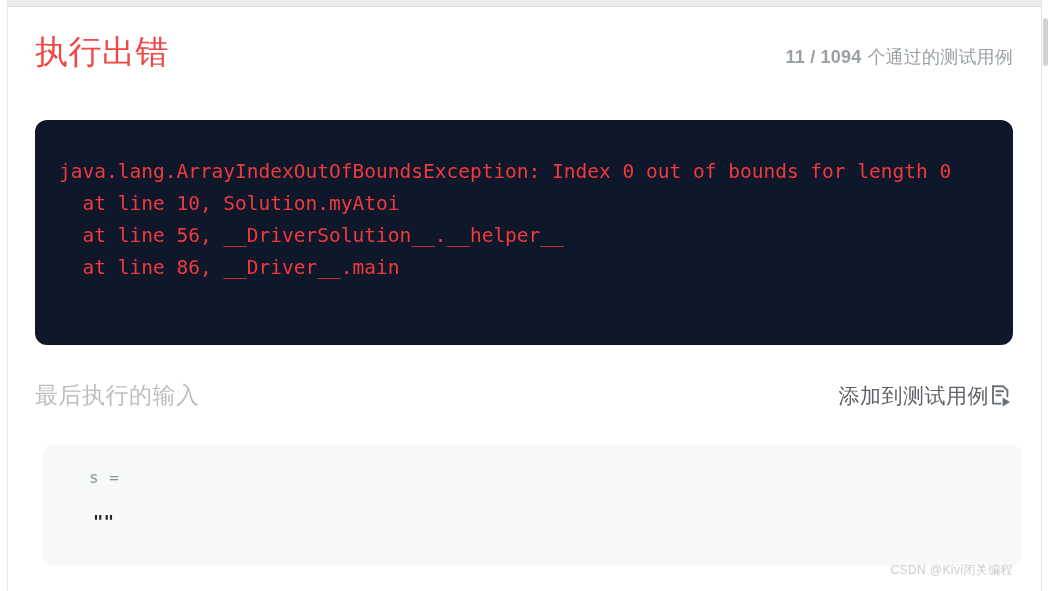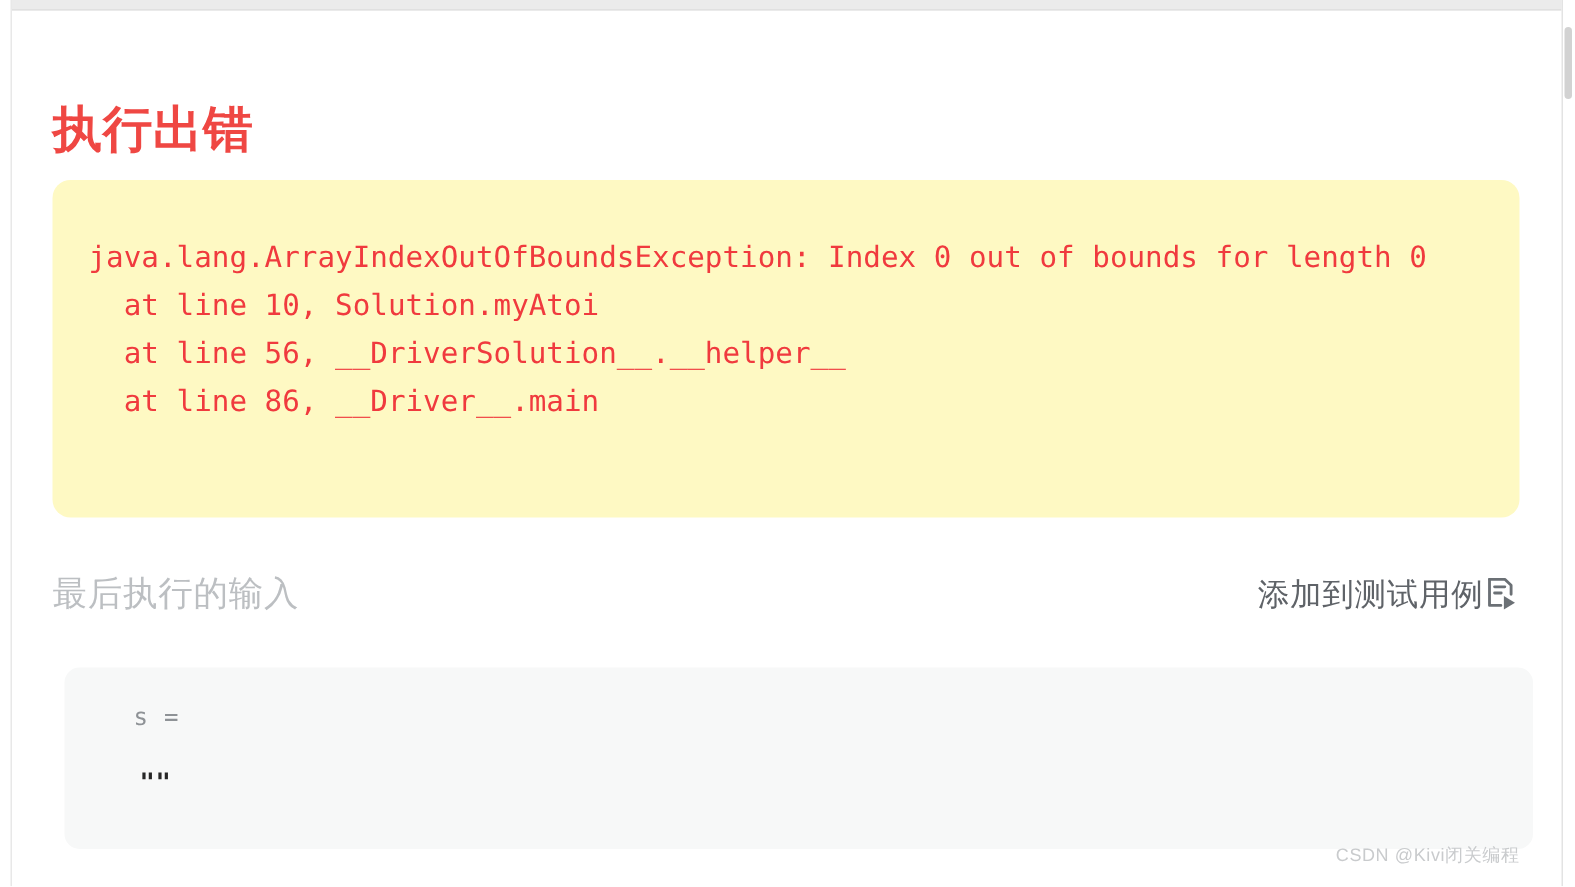--- a/index.html
+++ b/index.html
@@ -68,45 +68,44 @@
     top: 22px;
     width: 1004px;
     display: flex;
     align-items: baseline;
     justify-content: space-between;
   }
   .status-title {
     font-size: 33px;
     line-height: 44px;
     color: #ef4743;
-    font-weight: 700;
+    font-weight: 400;
     letter-spacing: 0.5px;
     padding-left: 26px;
-    margin-top: 34px;
   }
   .testcase-summary {
     font-size: 18px;
     color: #9aa0a6;
     white-space: nowrap;
     letter-spacing: 0.2px;
   }
   .testcase-summary .counts {
     font-weight: 600;
     color: #9aa0a6;
     margin-right: 6px;
   }
 
   
   .error-panel {
     position: absolute;
     left: 26px;
     top: 112px;
     width: 978px;
     min-height: 225px;
-    background: #fef9c3;
+    background: #0f172a;
     border-radius: 12px;
     box-sizing: border-box;
     padding: 36px 24px 30px 24px;
   }
   .error-text {
     font-family: "DejaVu Sans Mono", "Liberation Mono", monospace;
     font-size: 19.5px;
     line-height: 32px;
     color: #f03a3e;
     white-space: pre-wrap;
@@ -196,20 +195,23 @@
   <div class="edge-left"></div>
   <div class="edge-top"></div>
   <div class="edge-right">
     <div class="scroll-thumb"></div>
   </div>
 
   <div class="content">
 
     <div class="header">
       <div class="status-title">执行出错</div>
+      <div class="testcase-summary">
+        <span class="counts">11 / 1094</span><span>个通过的测试用例</span>
+      </div>
     </div>
 
     <div class="error-panel">
       <pre class="error-text">java.lang.ArrayIndexOutOfBoundsException: Index 0 out of bounds for length 0
   at line 10, Solution.myAtoi
   at line 56, __DriverSolution__.__helper__
   at line 86, __Driver__.main</pre>
     </div>
 
     <div class="input-head">

